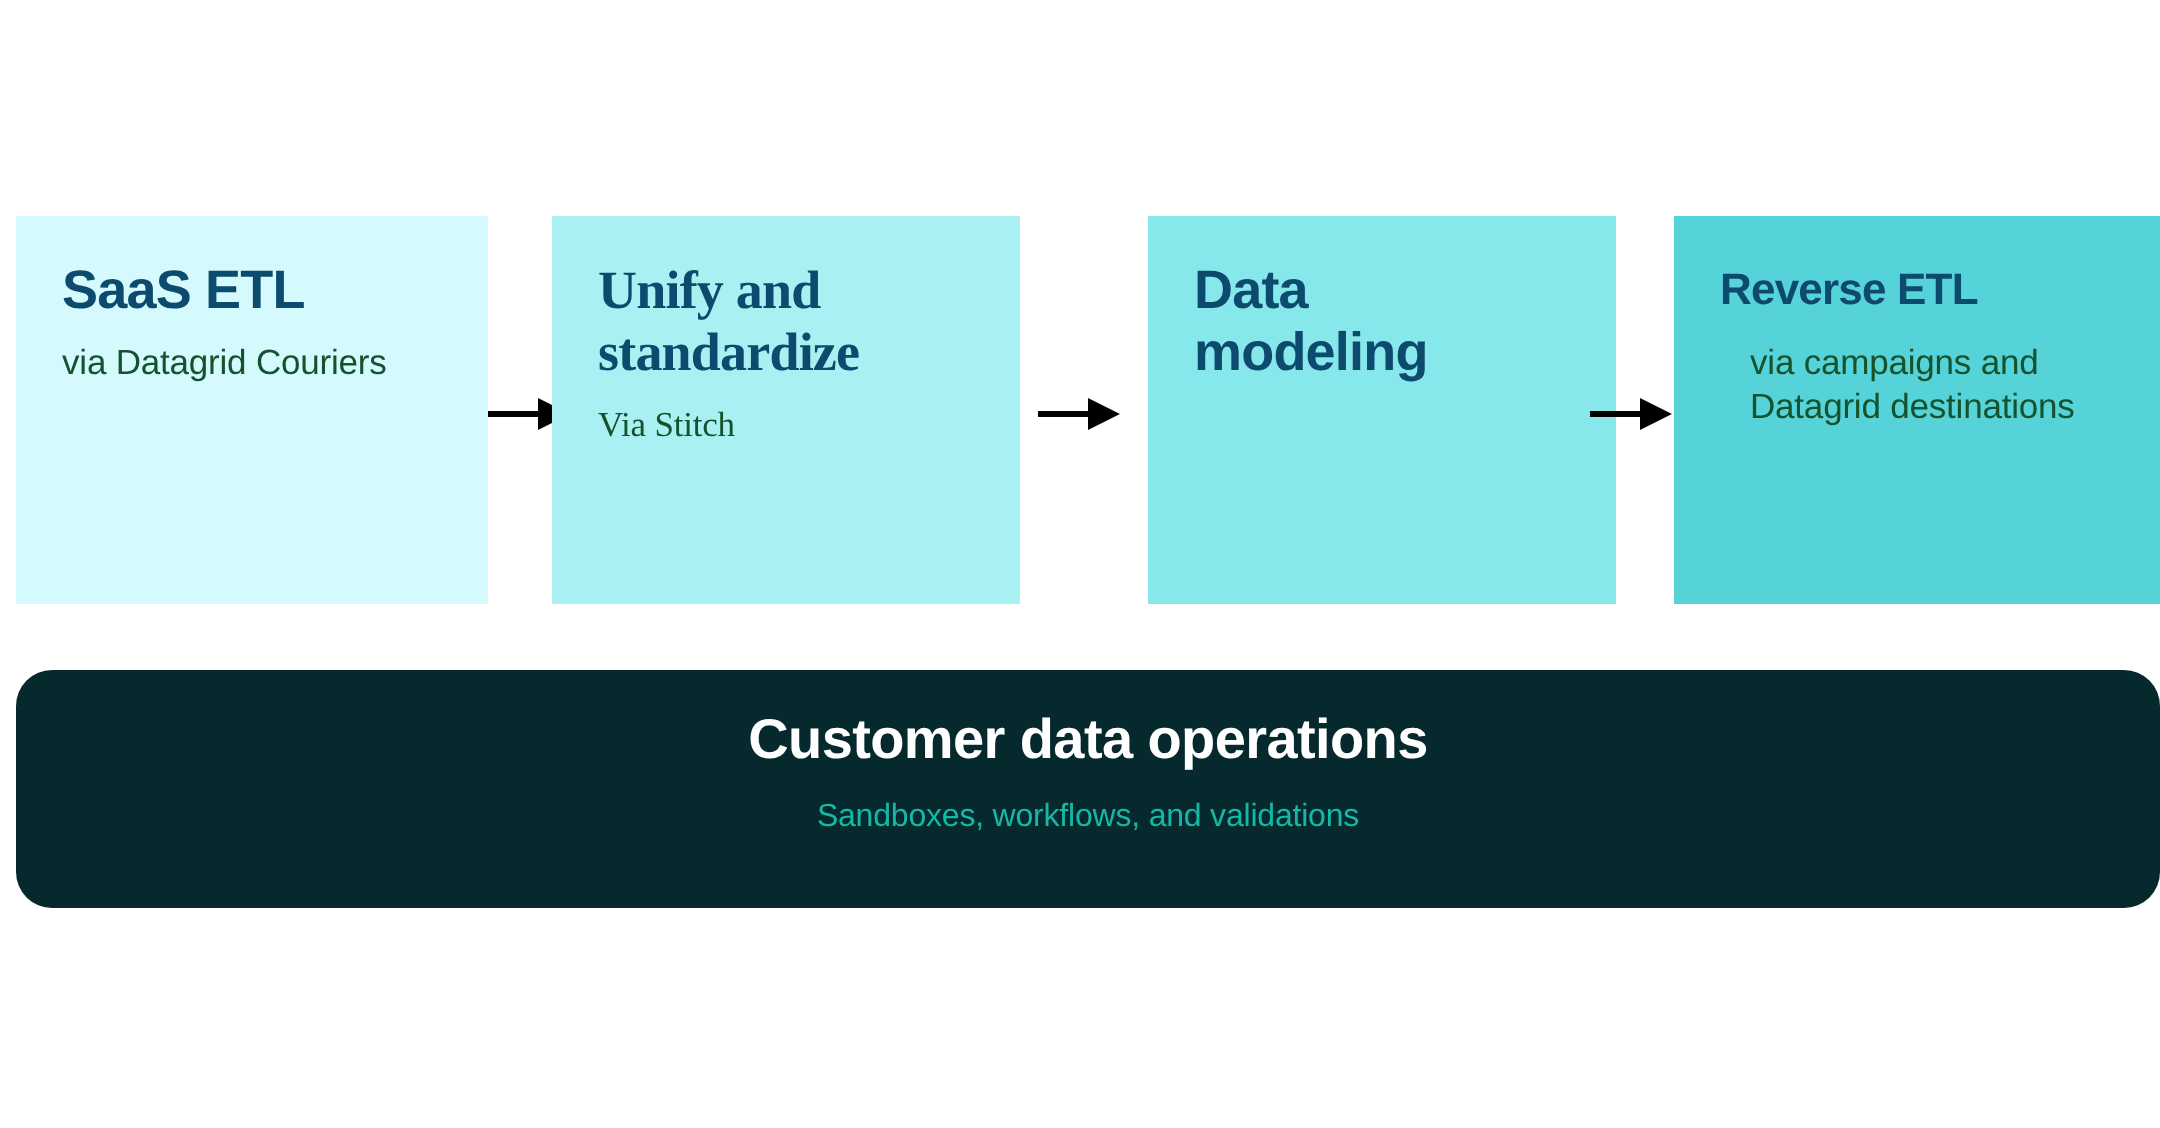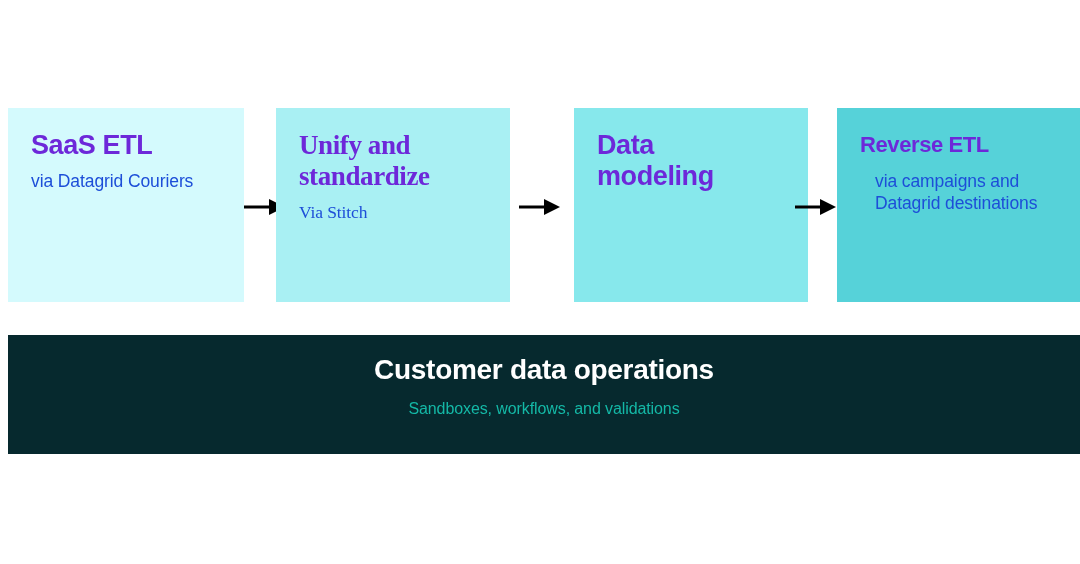--- a/index.html
+++ b/index.html
@@ -34,31 +34,31 @@
   .stage-2 { left: 276px; width: 234px; background: #a9f0f3; font-family: Liberation Serif, serif; }
   .stage-3 { left: 574px; width: 234px; background: #87e8ec; }
   .stage-4 { left: 837px; width: 243px; background: #56d2d9; padding-top: 24px; }
 
   .stage-title {
     margin: 0;
     font-size: 27px;
     line-height: 1.14;
     font-weight: 700;
     letter-spacing: -0.4px;
-    color: #6d28d9;
+    color: #0c4a6e;
     white-space: pre-line;
   }
 
   .stage-sub {
     margin: 9px 0 0 0;
     font-size: 17.5px;
     line-height: 1.28;
     font-weight: 400;
     letter-spacing: -0.1px;
-    color: #1d4ed8;
+    color: #14532d;
     white-space: pre-line;
   }
 
   .stage-4 .stage-title { font-size: 22px; }
   .stage-4 .stage-sub   { margin-top: 13px; margin-left: 15px; }
 
   
   .arrow {
     position: absolute;
     top: 196px;
@@ -75,20 +75,21 @@
     left: 8px;
     top: 335px;
     width: 1072px;
     height: 119px;
     background: #06292e;
     box-sizing: border-box;
     display: flex;
     flex-direction: column;
     align-items: center;
     justify-content: center;
+    border-radius: 18px;
   }
 
   .banner-title {
     margin: 0;
     font-size: 28px;
     line-height: 1.1;
     font-weight: 700;
     letter-spacing: -0.3px;
     color: #ffffff;
   }

